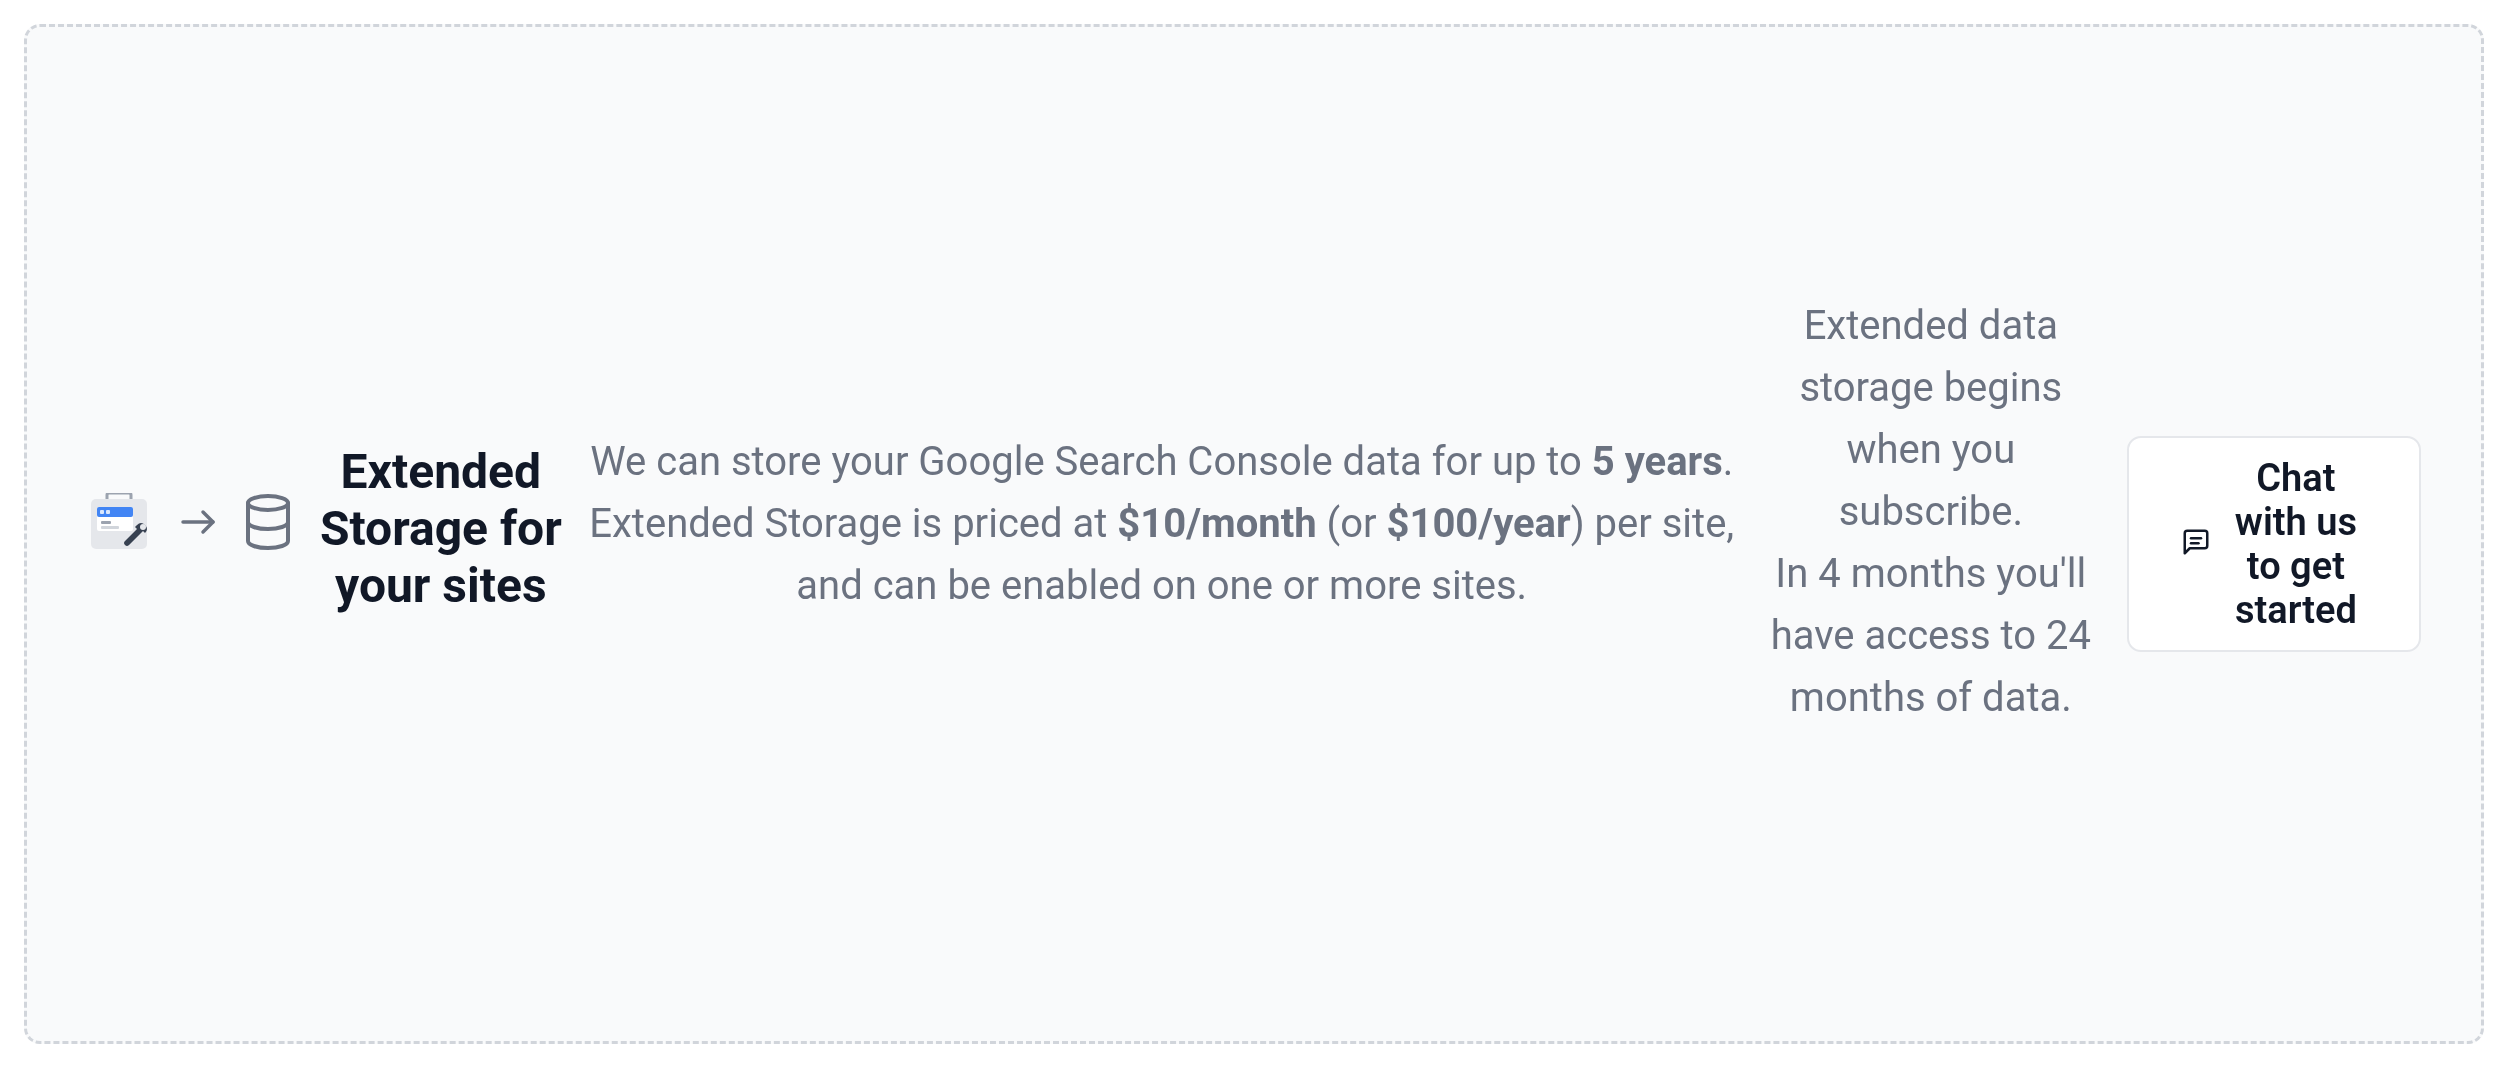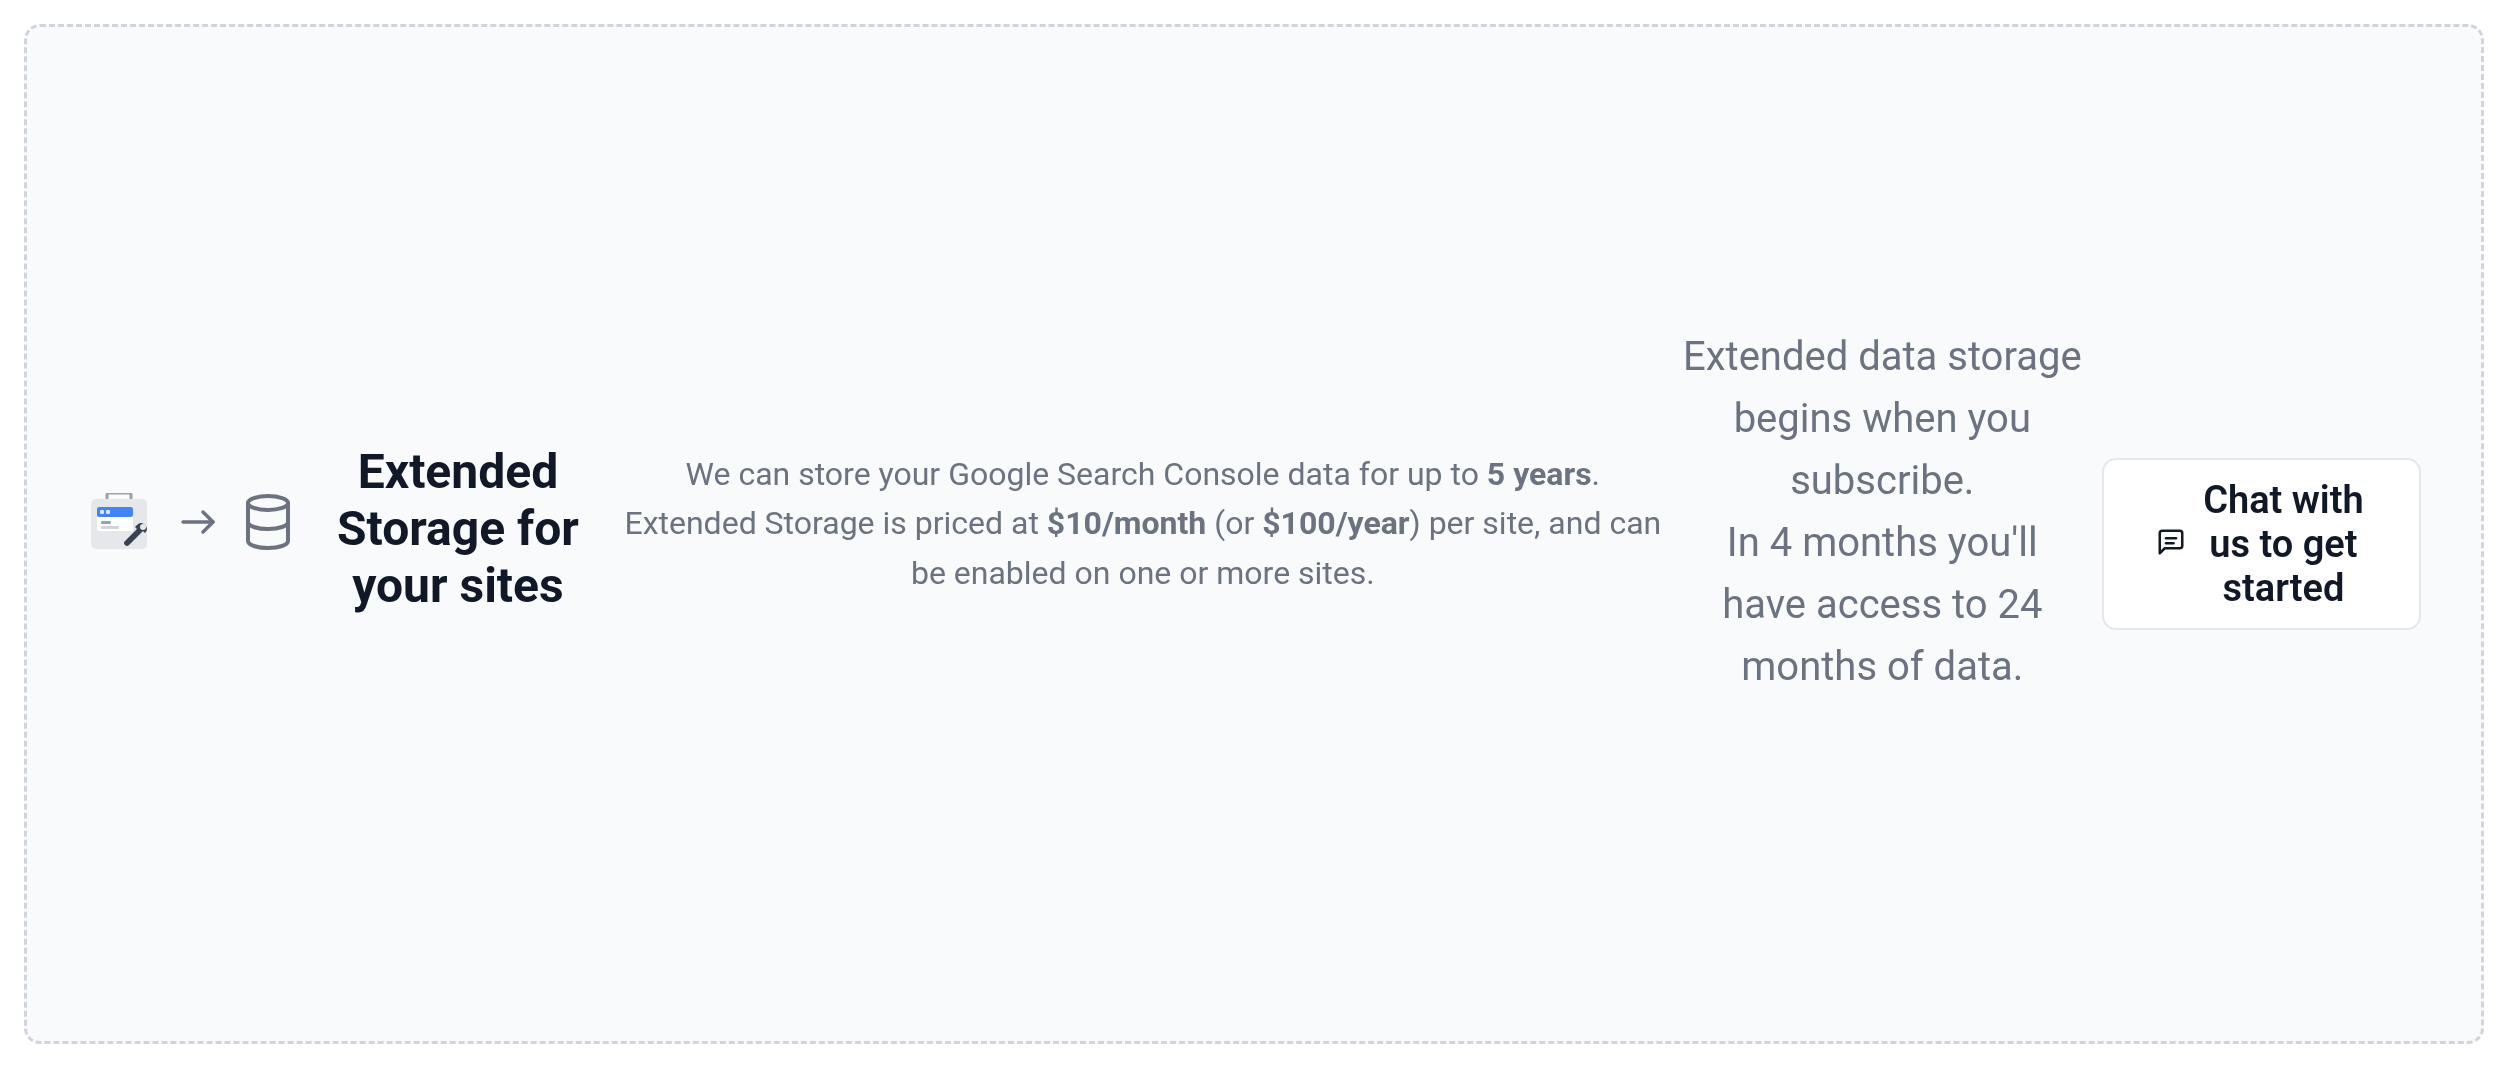--- a/index.html
+++ b/index.html
@@ -53,21 +53,21 @@
     
     .heading {
       font-size: 48px;
       font-weight: 700;
       color: #111827;
       text-align: center;
       margin-bottom: 32px;
     }
     
     .description {
-      font-size: 32px;
+      font-size: 40px;
       line-height: 1.55;
       color: #6b7280;
       text-align: center;
       max-width: 1400px;
       margin-bottom: 40px;
       font-weight: 400;
     }
     
     .description strong {
       color: #6b7280;

